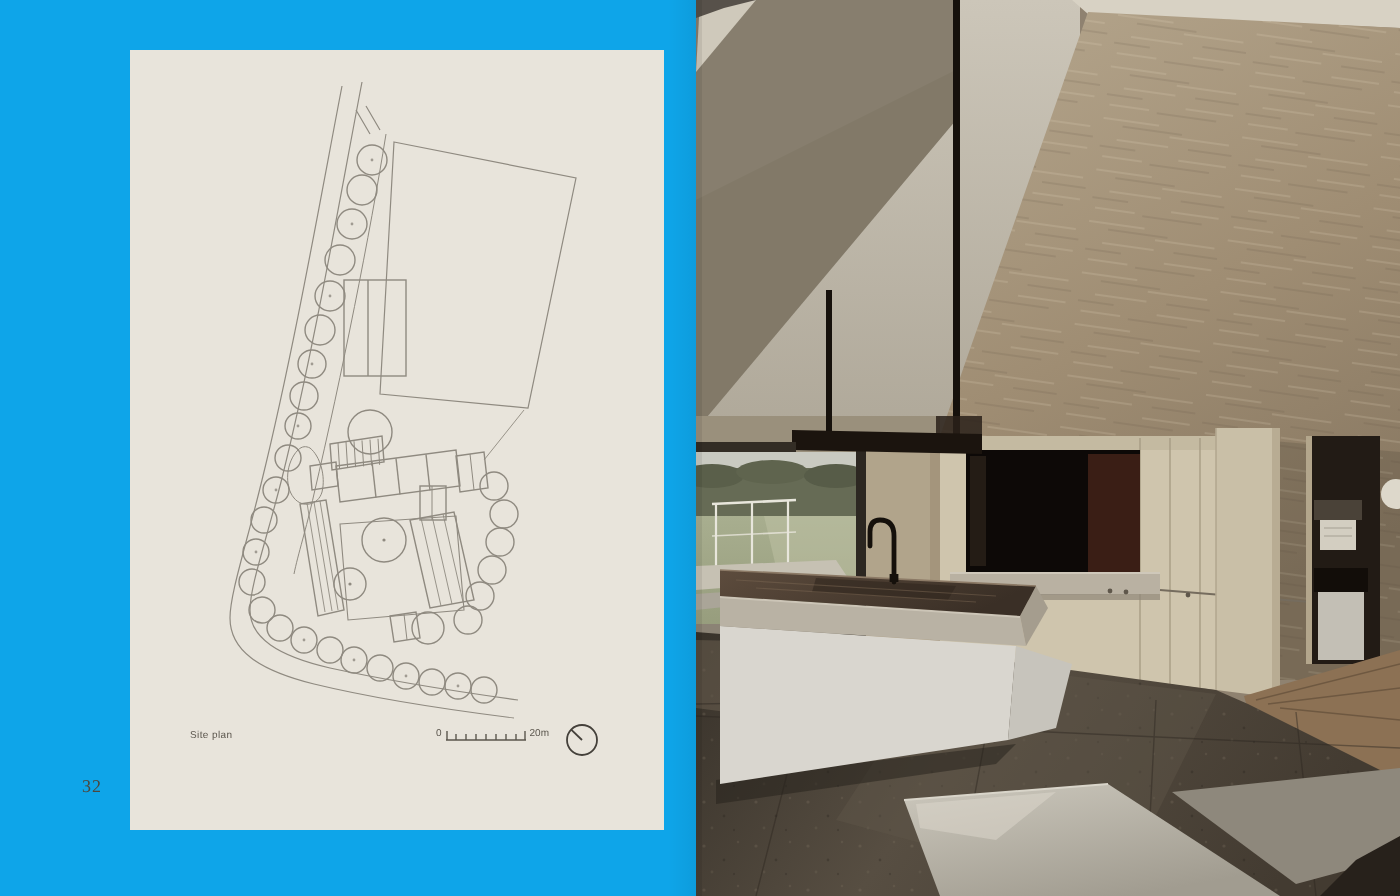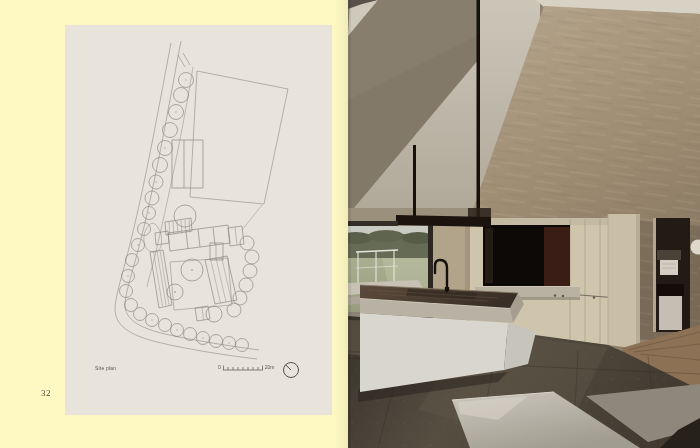--- a/index.html
+++ b/index.html
@@ -1,19 +1,19 @@
 <!DOCTYPE html>
 <html><head>
 <meta charset="utf-8">
 <style>
   html,body{margin:0;padding:0;background:#ffffff;}
   .spread{position:relative;width:700px;height:448px;overflow:hidden;background:#fbfaf7;
           font-family:"Liberation Sans",sans-serif;}
   
-  .page-left{position:absolute;left:0;top:0;width:348px;height:448px;background:#fef9c3;text-align:right;}
+  .page-left{position:absolute;left:0;top:0;width:348px;height:448px;background:#0ea5e9;text-align:right;}
   .gutter-shadow{position:absolute;right:0;top:0;width:14px;height:448px;
                  background:linear-gradient(to right,rgba(0,0,0,0),rgba(0,0,0,0.055));}
   .plan-panel{position:absolute;left:65px;top:25px;width:267px;height:390px;background:#e8e4db;}
   .plan-svg{position:absolute;left:0;top:0;}
   .plan-caption{position:absolute;left:30px;top:340px;font-size:5px;letter-spacing:.2px;color:#5b564d;}
   .scale-row{position:absolute;left:153px;top:338px;display:flex;align-items:flex-end;gap:2px;
              font-size:5px;color:#5b564d;line-height:7px;}
   .north{position:absolute;left:216px;top:334px;}
   .page-num{position:absolute;left:41px;top:388px;font-family:"Liberation Serif",serif;
             font-size:9px;color:#4c483f;letter-spacing:.5px;}

